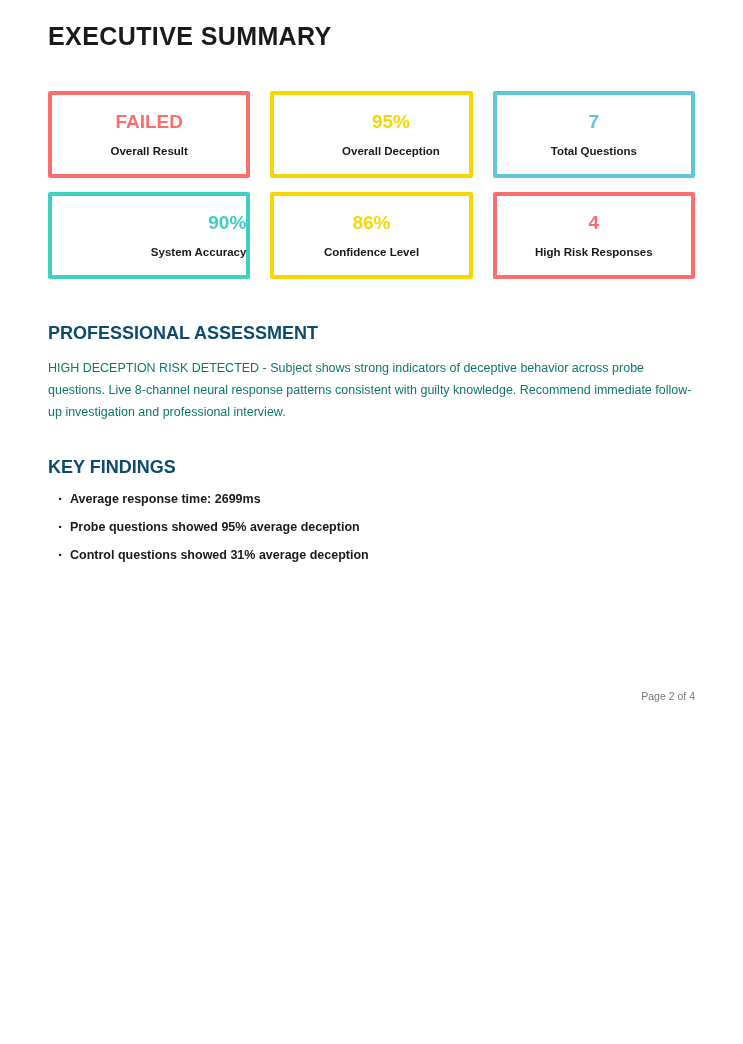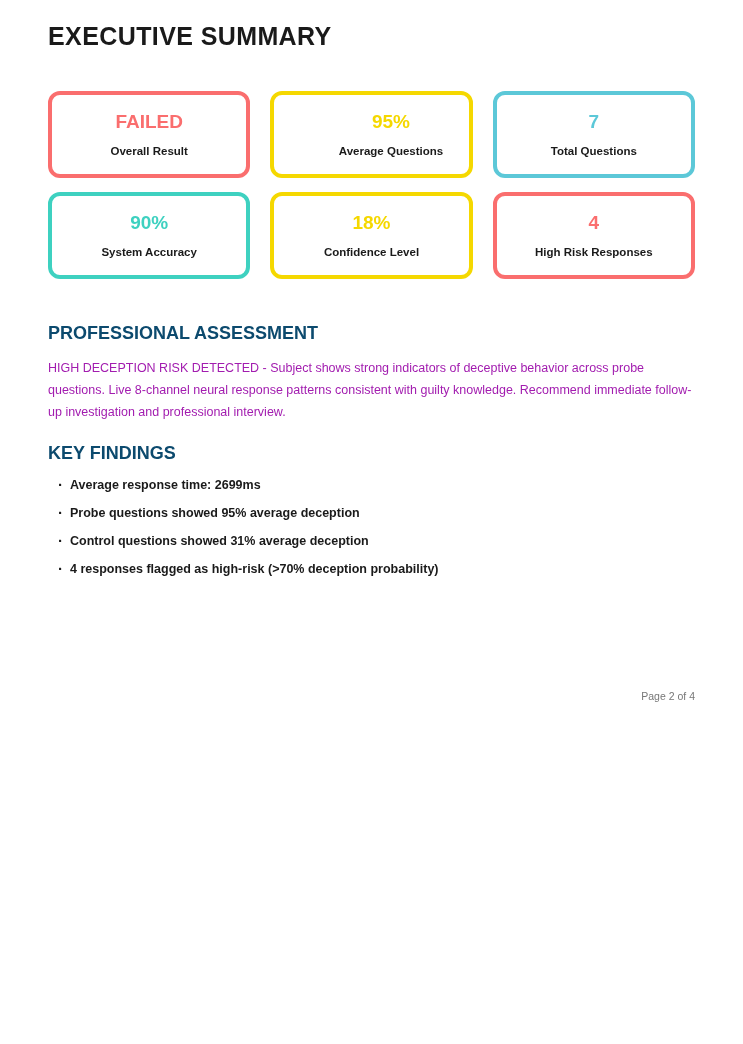--- a/index.html
+++ b/index.html
@@ -31,21 +31,21 @@
     padding-top: 22px;
   }
   .metric-grid {
     margin-top: 40px;
     display: grid;
     grid-template-columns: repeat(3, 1fr);
     gap: 14px 20px;
   }
   .metric-card {
     border: 4px solid #cccccc;
-    border-radius: 12px;
+    border-radius: 2px;
     height: 87px;
     box-sizing: border-box;
     display: flex;
     flex-direction: column;
     align-items: center;
     justify-content: center;
     background: #ffffff;
   }
   .metric-value {
     font-size: 19px;
@@ -63,25 +63,25 @@
     font-weight: bold;
     color: #0c4a6e;
     margin: 0;
   }
   .assessment-section {
     margin-top: 44px;
   }
   .assessment-body {
     font-size: 12.5px;
     line-height: 1.78;
-    color: #a21caf;
+    color: #0f766e;
     max-width: 650px;
   }
   .findings-section {
-    margin-top: 20px;
+    margin-top: 34px;
   }
   .findings-list {
     margin: 14px 0 0 0;
     padding: 0;
     list-style: none;
   }
   .finding-item {
     font-size: 12.5px;
     font-weight: bold;
     color: #1a1a1a;
@@ -112,50 +112,49 @@
 
   <h1 class="doc-title">EXECUTIVE SUMMARY</h1>
 
   <div class="metric-grid">
     <div class="metric-card" style="border-color: rgb(250, 110, 110);">
       <div class="metric-value" style="color: rgb(250, 110, 110);">FAILED</div>
       <div class="metric-label">Overall Result</div>
     </div>
     <div class="metric-card" style="border-color: rgb(245, 216, 0); padding-left: 39px;">
       <div class="metric-value" style="color: rgb(245, 216, 0);">95%</div>
-      <div class="metric-label">Average Questions</div>
+      <div class="metric-label">Overall Deception</div>
     </div>
     <div class="metric-card" style="border-color: rgb(92, 200, 216);">
       <div class="metric-value" style="color: rgb(92, 200, 216);">7</div>
       <div class="metric-label">Total Questions</div>
     </div>
-    <div class="metric-card" style="border-color: rgb(62, 209, 192);">
+    <div class="metric-card" style="border-color: rgb(62, 209, 192); align-items: flex-end;">
       <div class="metric-value" style="color: rgb(62, 209, 192);">90%</div>
       <div class="metric-label">System Accuracy</div>
     </div>
     <div class="metric-card" style="border-color: rgb(245, 216, 0);">
-      <div class="metric-value" style="color: rgb(245, 216, 0);">18%</div>
+      <div class="metric-value" style="color: rgb(245, 216, 0);">86%</div>
       <div class="metric-label">Confidence Level</div>
     </div>
     <div class="metric-card" style="border-color: rgb(250, 110, 110);">
       <div class="metric-value" style="color: rgb(250, 110, 110);">4</div>
       <div class="metric-label">High Risk Responses</div>
     </div>
   </div>
 
   <div class="assessment-section">
     <h2 class="section-heading">PROFESSIONAL ASSESSMENT</h2>
     <p class="assessment-body">HIGH DECEPTION RISK DETECTED - Subject shows strong indicators of deceptive behavior across probe questions. Live 8-channel neural response patterns consistent with guilty knowledge. Recommend immediate follow-up investigation and professional interview.</p>
   </div>
 
   <div class="findings-section">
     <h2 class="section-heading">KEY FINDINGS</h2>
     <ul class="findings-list">
       <li class="finding-item">Average response time: 2699ms</li>
       <li class="finding-item">Probe questions showed 95% average deception</li>
       <li class="finding-item">Control questions showed 31% average deception</li>
-      <li class="finding-item">4 responses flagged as high-risk (&gt;70% deception probability)</li>
     </ul>
   </div>
 
   <div class="page-footer">Page 2 of 4</div>
 
 </div>
 
 </body></html>

